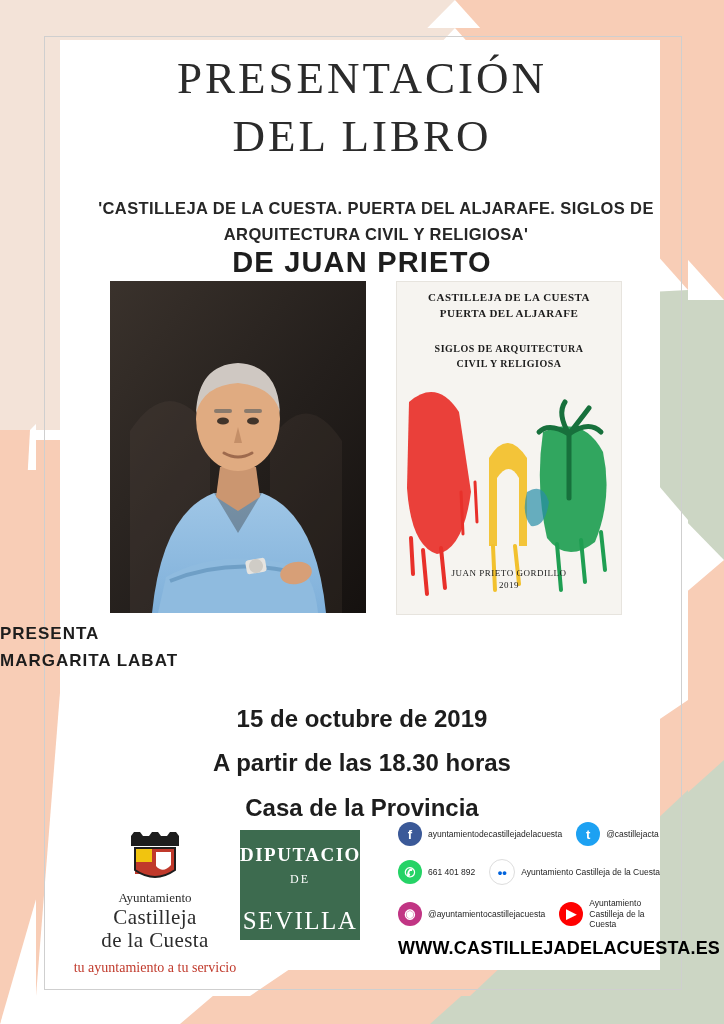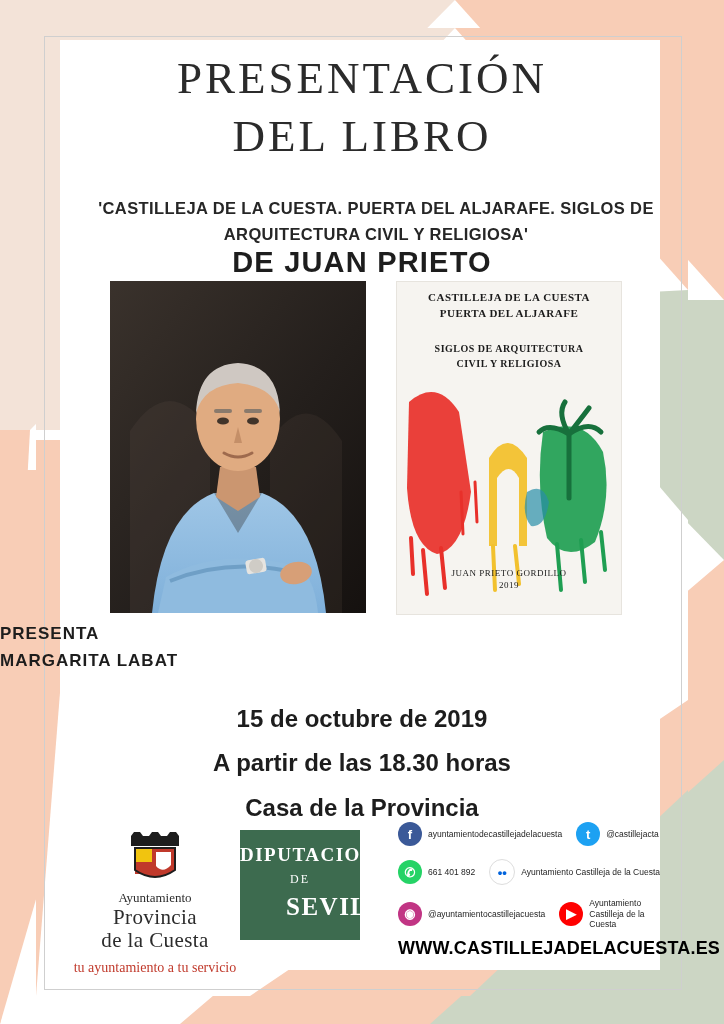--- a/index.html
+++ b/index.html
@@ -164,21 +164,21 @@
     position: absolute;
     left: 240px; top: 830px;
     width: 120px; height: 110px;
     background: #3d6b4f;
     color: #ffffff;
     text-align: center;
     font-family: "Liberation Serif", serif;
   }
   .logo-dip .d1 { font-size: 19px; letter-spacing: 1.5px; margin-top: 14px; font-weight: bold; }
   .logo-dip .d2 { font-size: 12px; letter-spacing: 2px; margin-top: 6px; }
-  .logo-dip .d3 { font-size: 25px; letter-spacing: 1.5px; margin-top: 6px; font-weight: bold; padding-left: 46px; }
+  .logo-dip .d3 { font-size: 25px; letter-spacing: 1.5px; margin-top: 20px; font-weight: normal; }
 
   .social {
     position: absolute;
     left: 398px; top: 822px;
     width: 270px;
   }
   .srow {
     display: flex;
     align-items: center;
     margin-bottom: 13px;
@@ -370,21 +370,21 @@
         <polygon points="8,4 14,-4 20,4" fill="#1d1d1d"></polygon>
         <polygon points="26,4 32,-4 38,4" fill="#1d1d1d"></polygon>
         <polygon points="44,4 50,-4 56,4" fill="#1d1d1d"></polygon>
         <path d="M12 16 L52 16 L52 38 Q32 52 12 38 Z" fill="#c0392b"></path>
         <rect x="12" y="16" width="17" height="14" fill="#f1c40f"></rect>
         <rect x="12" y="30" width="17" height="12" fill="#c0392b"></rect>
         <path d="M33 20 L48 20 L48 33 Q40 42 33 34 Z" fill="#ffffff"></path>
         <path d="M12 16 L52 16 L52 38 Q32 52 12 38 Z" fill="none" stroke="#1d1d1d" stroke-width="2"></path>
       </svg>
       <div class="l1">Ayuntamiento</div>
-      <div class="l2">Provincia</div>
+      <div class="l2">Castilleja</div>
       <div class="l2">de la Cuesta</div>
       <div class="l3">tu ayuntamiento a tu servicio</div>
     </div>
 
     <div class="logo-dip">
       <div class="d1">DIPUTACION</div>
       <div class="d2">DE</div>
       <div class="d3">SEVILLA</div>
     </div>
 

